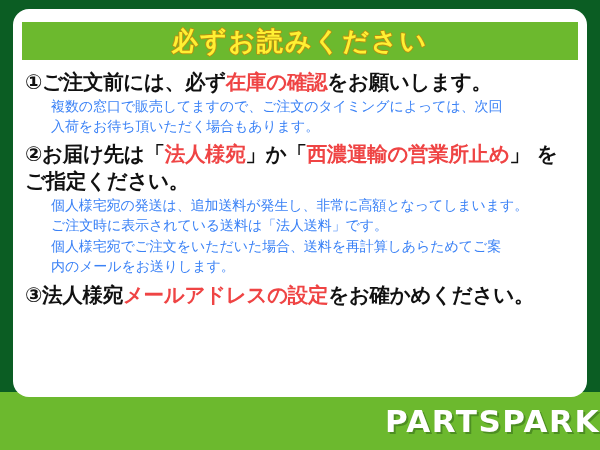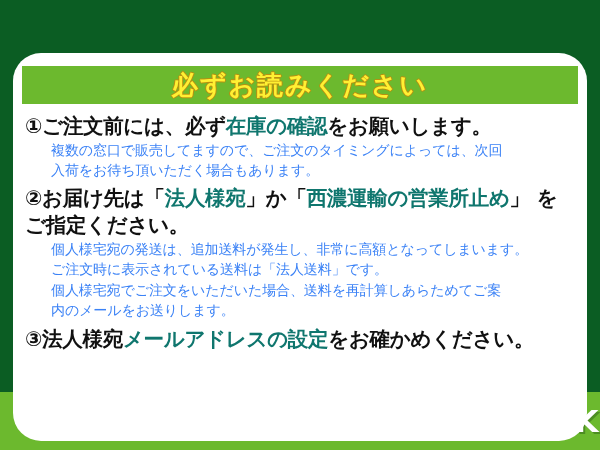--- a/index.html
+++ b/index.html
@@ -46,23 +46,22 @@
 
   
   .white-panel {
     position: absolute;
     left: 13px;
     top: 9px;
     width: 574px;
     height: 388px;
     box-sizing: border-box;
     background: #ffffff;
-    border-radius: 28px;
+    border-radius: 16px;
     overflow: hidden;
-    margin-top: 44px;
   }
 
   
   .header-band {
     position: absolute;
     left: 9px;
     top: 13px;
     width: 556px;
     height: 38px;
     background: #6cb92e;
@@ -98,21 +97,21 @@
   .item-heading {
     font-family: "DejaVu Sans", sans-serif;
     font-weight: bold;
     font-size: 20.5px;
     line-height: 1.32;
     color: #111111;
     letter-spacing: -0.3px;
     white-space: normal;
   }
   .item-heading .hl {
-    color: #0f766e;
+    color: #ef4444;
   }
   .item-subtext {
     font-family: "DejaVu Sans", sans-serif;
     font-size: 14px;
     line-height: 1.42;
     color: #3b82f6;
     letter-spacing: -0.1px;
     padding-left: 26px;
     padding-top: 1px;
     white-space: pre-line;

